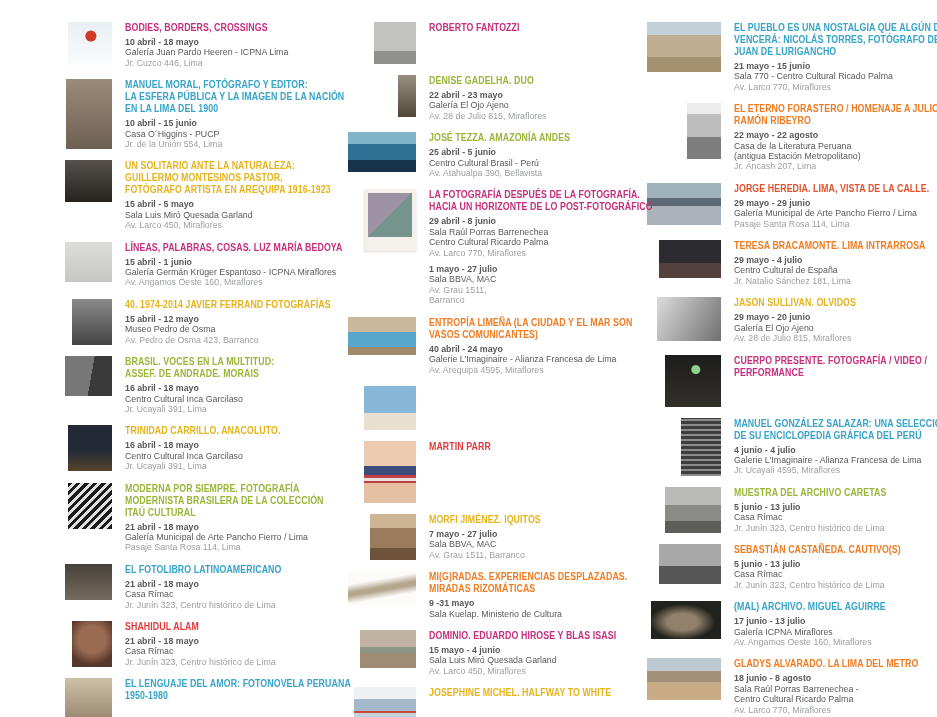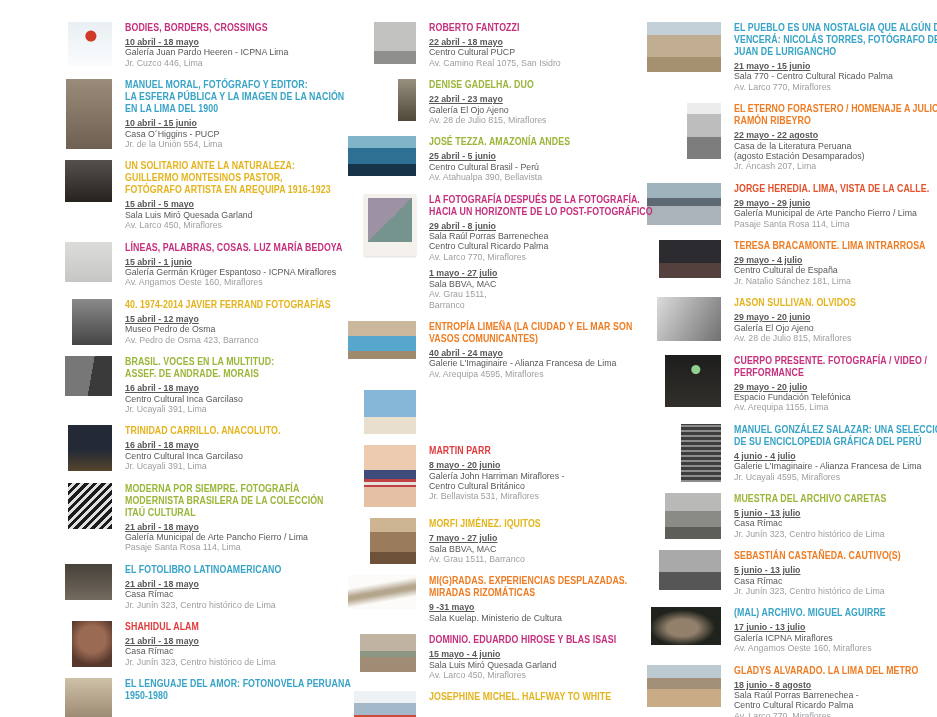--- a/index.html
+++ b/index.html
@@ -18,21 +18,21 @@
   .thumb-cell{flex:none;display:flex;justify-content:flex-end;align-items:flex-start;}
   .thumb{flex:none;}
   .thumb.polaroid{border:4px solid #f4f1ec;border-bottom-width:14px;box-shadow:0 1px 2px rgba(0,0,0,0.15);}
   .entry-text{margin-left:13px;min-width:0;}
   .title{transform:scaleX(0.88);transform-origin:left top;margin-bottom:3px;}
   .title-line{
     font-weight:bold;font-size:10px;line-height:12px;
     white-space:nowrap;letter-spacing:0.1px;
   }
   .line{font-size:8.8px;line-height:10.4px;white-space:nowrap;}
-  .line.date{font-weight:bold;text-decoration:underline;}
+  .line.date{font-weight:bold;}
   .line.gap{height:6px;}
 </style>
 </head>
 <body>
 
 <div id="page">
   <div id="columns">
       <div class="col" style="width: 270px;">
   <div class="entry">
     <div class="thumb-cell" style="width: 48px;">
@@ -218,25 +218,20 @@
   </div>
 </div>
       <div class="col" style="width: 283px;">
   <div class="entry">
     <div class="thumb-cell" style="width: 68px;">
       <div class="thumb" style="width: 42px; height: 42px; background: linear-gradient(rgb(194, 194, 192) 0px, rgb(194, 194, 192) 70%, rgb(143, 143, 141) 70%);"></div>
     </div>
     <div class="entry-text">
       <div class="title">
               <div class="title-line" style="color: rgb(198, 47, 125);">ROBERTO FANTOZZI</div>
-            </div>
-      <div class="lines">
-              <div class="line date" style="color: rgb(87, 88, 90);">22 abril - 18 mayo</div>
-              <div class="line venue" style="color: rgb(87, 88, 90);">Centro Cultural PUCP</div>
-              <div class="line addr" style="color: rgb(155, 158, 161);">Av. Camino Real 1075, San Isidro</div>
             </div>
     </div>
   </div>
 
   <div class="entry">
     <div class="thumb-cell" style="width: 68px;">
       <div class="thumb" style="width: 18px; height: 42px; background: linear-gradient(rgb(151, 144, 127), rgb(79, 71, 57));"></div>
     </div>
     <div class="entry-text">
       <div class="title">
@@ -313,26 +308,20 @@
   </div>
 
   <div class="entry">
     <div class="thumb-cell" style="width: 68px;">
       <div class="thumb" style="width: 52px; height: 62px; background: linear-gradient(rgb(236, 203, 176) 0px, rgb(236, 203, 176) 40%, rgb(61, 76, 122) 40%, rgb(61, 76, 122) 55%, rgb(193, 64, 67) 55%, rgb(193, 64, 67) 60%, rgb(231, 227, 223) 60%, rgb(231, 227, 223) 64%, rgb(193, 64, 67) 64%, rgb(193, 64, 67) 68%, rgb(230, 192, 164) 68%);"></div>
     </div>
     <div class="entry-text">
       <div class="title">
               <div class="title-line" style="color: rgb(226, 58, 60);">MARTIN PARR</div>
             </div>
-      <div class="lines">
-              <div class="line date" style="color: rgb(87, 88, 90);">8 mayo - 20 junio</div>
-              <div class="line venue" style="color: rgb(87, 88, 90);">Galería John Harriman Miraflores -</div>
-              <div class="line venue" style="color: rgb(87, 88, 90);">Centro Cultural Británico</div>
-              <div class="line addr" style="color: rgb(155, 158, 161);">Jr. Bellavista 531, Miraflores</div>
-            </div>
     </div>
   </div>
 
   <div class="entry">
     <div class="thumb-cell" style="width: 68px;">
       <div class="thumb" style="width: 46px; height: 46px; background: linear-gradient(rgb(205, 180, 147) 0px, rgb(205, 180, 147) 30%, rgb(154, 124, 92) 30%, rgb(154, 124, 92) 75%, rgb(109, 81, 56) 75%);"></div>
     </div>
     <div class="entry-text">
       <div class="title">
               <div class="title-line" style="color: rgb(228, 180, 30);">MORFI JIMÉNEZ. IQUITOS</div>
@@ -413,21 +402,21 @@
       <div class="thumb" style="width: 34px; height: 56px; background: linear-gradient(rgb(236, 236, 236) 0px, rgb(236, 236, 236) 20%, rgb(189, 189, 189) 20%, rgb(189, 189, 189) 60%, rgb(125, 125, 125) 60%);"></div>
     </div>
     <div class="entry-text">
       <div class="title">
               <div class="title-line" style="color: rgb(239, 124, 34);">EL ETERNO FORASTERO / HOMENAJE A JULIO</div>
               <div class="title-line" style="color: rgb(239, 124, 34);">RAMÓN RIBEYRO</div>
             </div>
       <div class="lines">
               <div class="line date" style="color: rgb(87, 88, 90);">22 mayo - 22 agosto</div>
               <div class="line venue" style="color: rgb(87, 88, 90);">Casa de la Literatura Peruana</div>
-              <div class="line venue" style="color: rgb(87, 88, 90);">(agosto Estación Desamparados)</div>
+              <div class="line venue" style="color: rgb(87, 88, 90);">(antigua Estación Metropolitano)</div>
               <div class="line addr" style="color: rgb(155, 158, 161);">Jr. Áncash 207, Lima</div>
             </div>
     </div>
   </div>
 
   <div class="entry">
     <div class="thumb-cell" style="width: 76px;">
       <div class="thumb" style="width: 74px; height: 42px; background: linear-gradient(rgb(159, 179, 189) 0px, rgb(159, 179, 189) 35%, rgb(93, 106, 116) 35%, rgb(93, 106, 116) 55%, rgb(170, 179, 186) 55%);"></div>
     </div>
     <div class="entry-text">
@@ -475,25 +464,20 @@
   </div>
 
   <div class="entry">
     <div class="thumb-cell" style="width: 76px;">
       <div class="thumb" style="width: 56px; height: 52px; background: radial-gradient(circle at 55% 28%, rgb(143, 208, 143) 0px, rgb(143, 208, 143) 4px, rgba(0, 0, 0, 0) 5px), linear-gradient(rgb(29, 29, 29), rgb(51, 48, 42));"></div>
     </div>
     <div class="entry-text">
       <div class="title">
               <div class="title-line" style="color: rgb(198, 47, 125);">CUERPO PRESENTE. FOTOGRAFÍA / VIDEO /</div>
               <div class="title-line" style="color: rgb(198, 47, 125);">PERFORMANCE</div>
-            </div>
-      <div class="lines">
-              <div class="line date" style="color: rgb(87, 88, 90);">29 mayo - 20 julio</div>
-              <div class="line venue" style="color: rgb(87, 88, 90);">Espacio Fundación Telefónica</div>
-              <div class="line addr" style="color: rgb(155, 158, 161);">Av. Arequipa 1155, Lima</div>
             </div>
     </div>
   </div>
 
   <div class="entry">
     <div class="thumb-cell" style="width: 76px;">
       <div class="thumb" style="width: 40px; height: 58px; background: repeating-linear-gradient(0deg, rgb(140, 140, 140) 0px, rgb(140, 140, 140) 2px, rgb(61, 61, 61) 2px, rgb(61, 61, 61) 5px);"></div>
     </div>
     <div class="entry-text">
       <div class="title">

